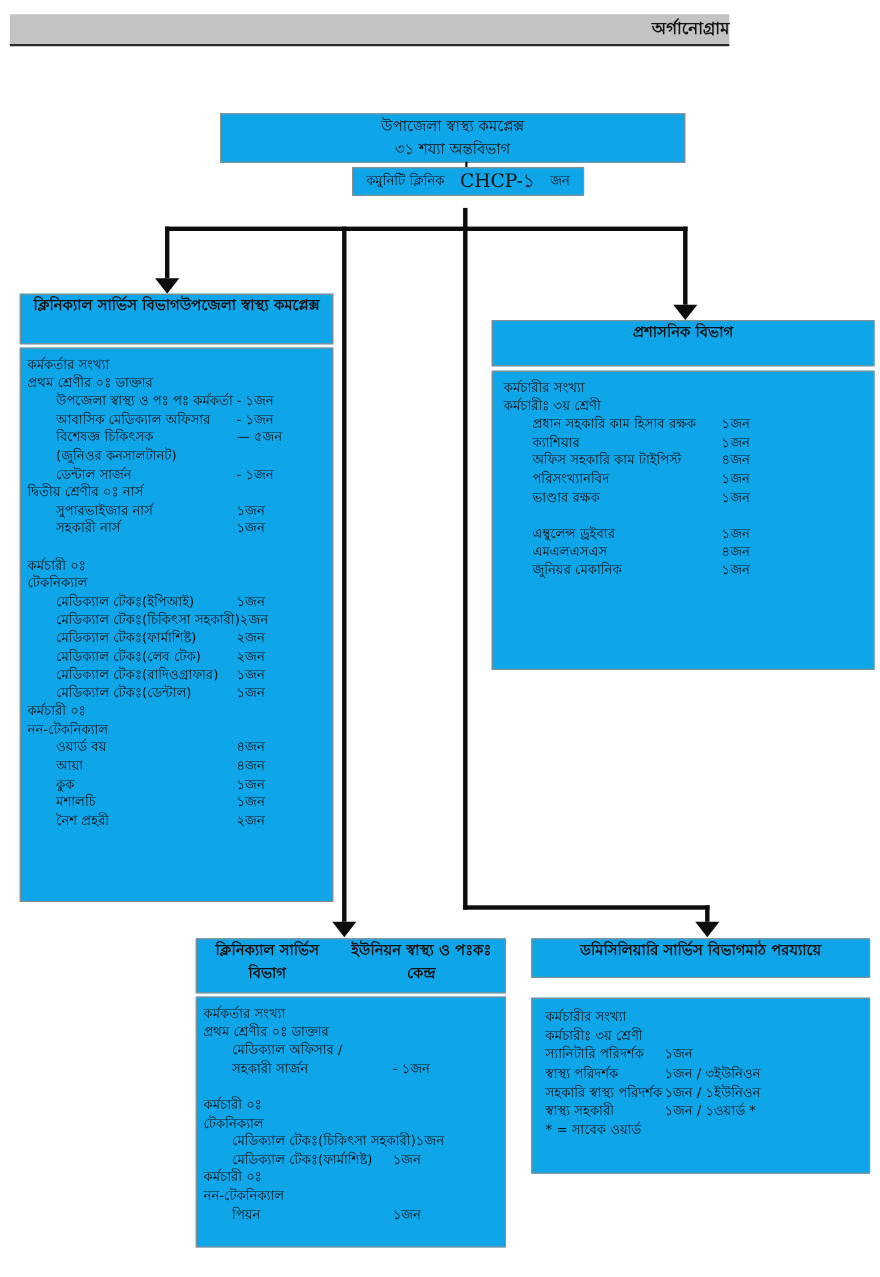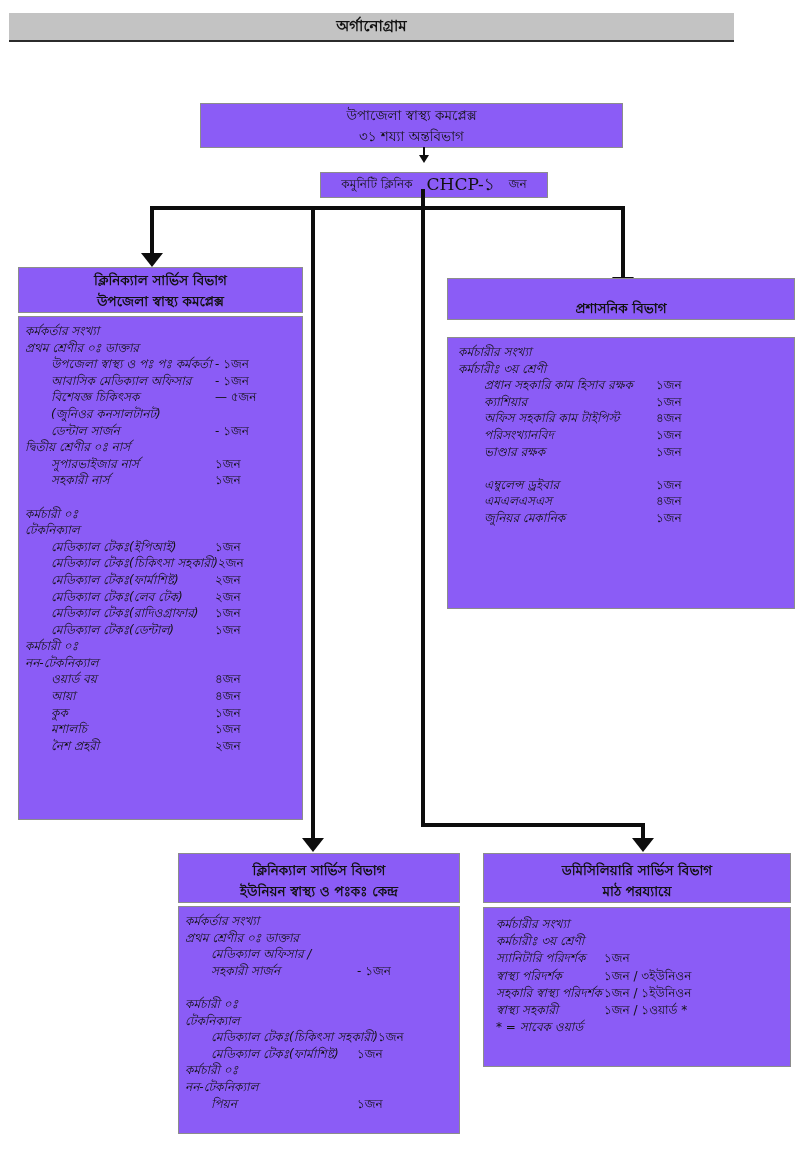--- a/index.html
+++ b/index.html
@@ -1,50 +1,50 @@
 <!DOCTYPE html>
 <html><head>
 <meta charset="utf-8">
 <style>
   html,body{margin:0;padding:0;background:#ffffff;}
   .page{position:relative;width:800px;height:1161px;background:#ffffff;overflow:hidden;
         font-family:"DejaVu Sans",sans-serif;color:#111;}
   
-  .title-bar{position:absolute;left:9px;top:13px;width:725px;height:27px;background:#c3c3c3;
-             border-bottom:2px solid #2b2b2b;text-align:center;line-height:27px;
+  .title-bar{position:absolute;left:9px;top:13px;width:654px;height:27px;background:#c3c3c3;
+             border-bottom:2px solid #2b2b2b;text-align:right;line-height:27px;
              font-size:15px;font-weight:bold;}
   
-  .box{position:absolute;background:#8b5cf6;border:1px solid #8c8c8c;box-sizing:border-box;}
+  .box{position:absolute;background:#0ea5e9;border:1px solid #8c8c8c;box-sizing:border-box;}
   .top-box{left:200px;top:103px;width:423px;height:45px;text-align:center;
            font-size:13.5px;line-height:21px;padding-top:1px;}
-  .chcp-box{left:320px;top:172px;width:228px;height:26px;display:flex;align-items:center;
+  .chcp-box{left:320px;top:152px;width:211px;height:26px;display:flex;align-items:center;
             justify-content:center;font-size:12px;white-space:nowrap;}
   .chcp-box .code{font-family:"DejaVu Serif",serif;font-size:17px;margin:0 14px;}
   
-  .hdr{display:flex;flex-direction:column;justify-content:flex-end;text-align:center;
+  .hdr{display:flex;flex-direction:row;justify-content:center;text-align:center;
        font-size:13.5px;font-weight:600;line-height:21px;}
   .content{font-size:12px;padding-top:6px;}
   .row{display:flex;min-height:16.6px;line-height:16.55px;padding:0 4px;white-space:nowrap;}
   .row.blank{height:16.6px;}
-  .lbl{box-sizing:border-box;display:inline-block;font-style:italic;}
+  .lbl{box-sizing:border-box;display:inline-block;}
   .ind0 .lbl{padding-left:2px;}
   .ind1 .lbl{padding-left:28px;}
   .val{white-space:nowrap;}
   
   #cu-h{left:18px;top:267px;width:285px;height:46px;}
   #cu-c{left:18px;top:316px;width:285px;height:504px;}
   #cu-c .lbl{min-width:192px;}
-  #ad-h{left:447px;top:278px;width:348px;height:42px;}
+  #ad-h{left:447px;top:291px;width:348px;height:42px;}
   #ad-c{left:447px;top:337px;width:348px;height:272px;}
   #ad-c .row{padding:0 8px;}
   #ad-c .lbl{min-width:200px;}
   #un-h{left:178px;top:853px;width:282px;height:50px;}
   #un-c{left:178px;top:906px;width:282px;height:228px;}
   #un-c .lbl{min-width:174px;}
-  #dm-h{left:483px;top:853px;width:308px;height:50px;}
+  #dm-h{left:483px;top:853px;width:308px;height:36px;}
   #dm-c{left:483px;top:907px;width:308px;height:160px;padding-top:8px;}
   #dm-c .row{padding:0 10px;line-height:17.2px;min-height:17.2px;}
   #dm-c .lbl{min-width:110px;}
   
   .ln{position:absolute;background:#0d0d0d;}
   .arrow{position:absolute;width:0;height:0;border-left:11px solid transparent;
          border-right:11px solid transparent;border-top:14px solid #0d0d0d;}
   .arrow.small{border-left:5px solid transparent;border-right:5px solid transparent;
                border-top:8px solid #0d0d0d;}
   .thin{background:#0d0d0d;}

